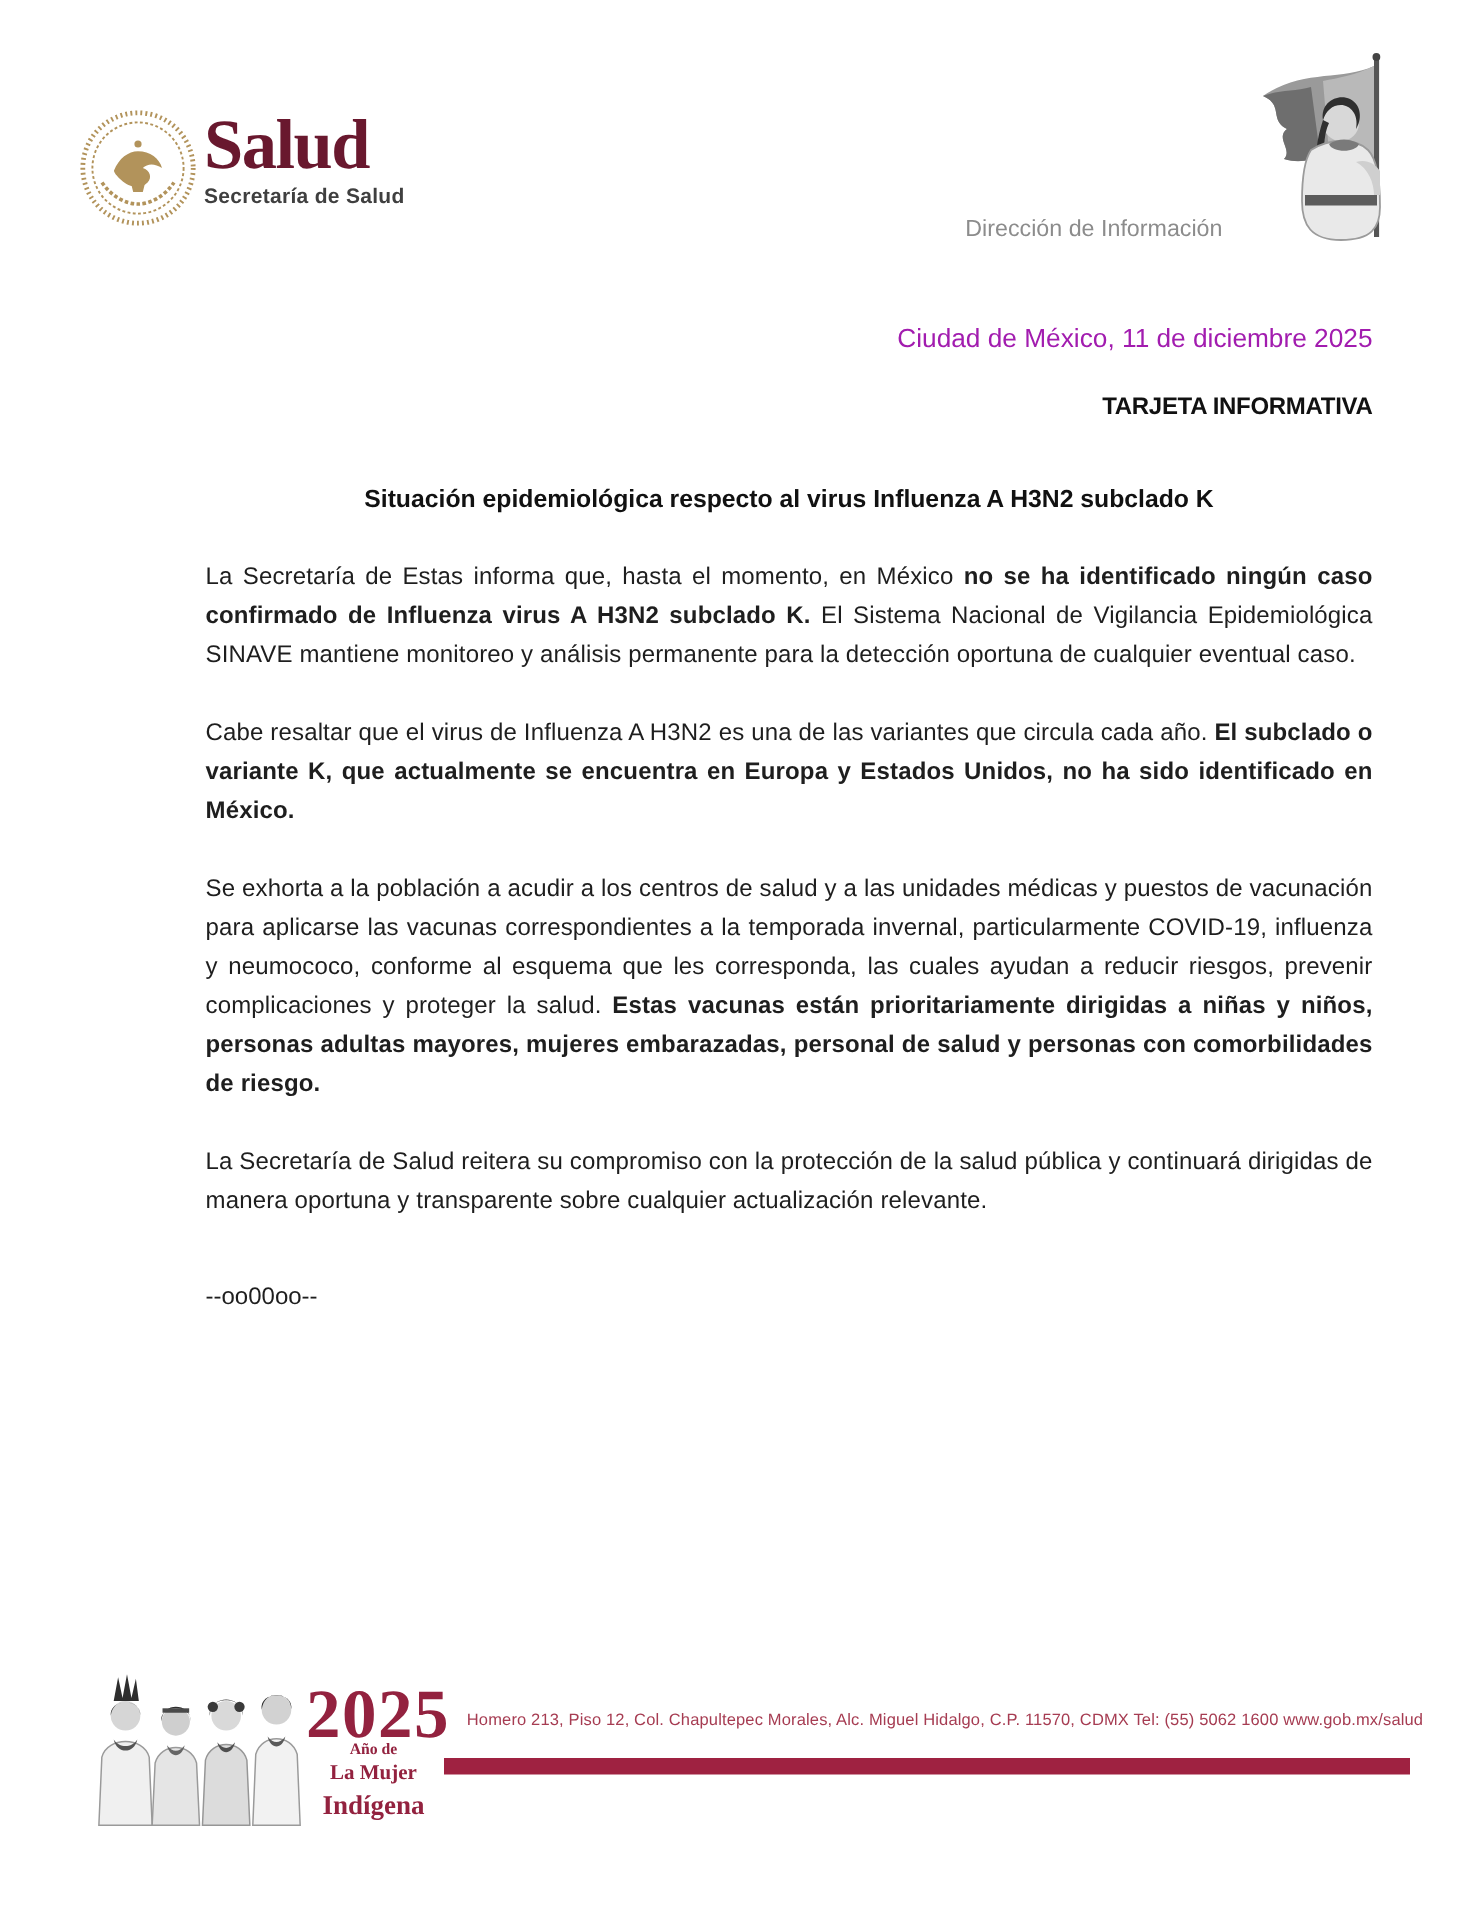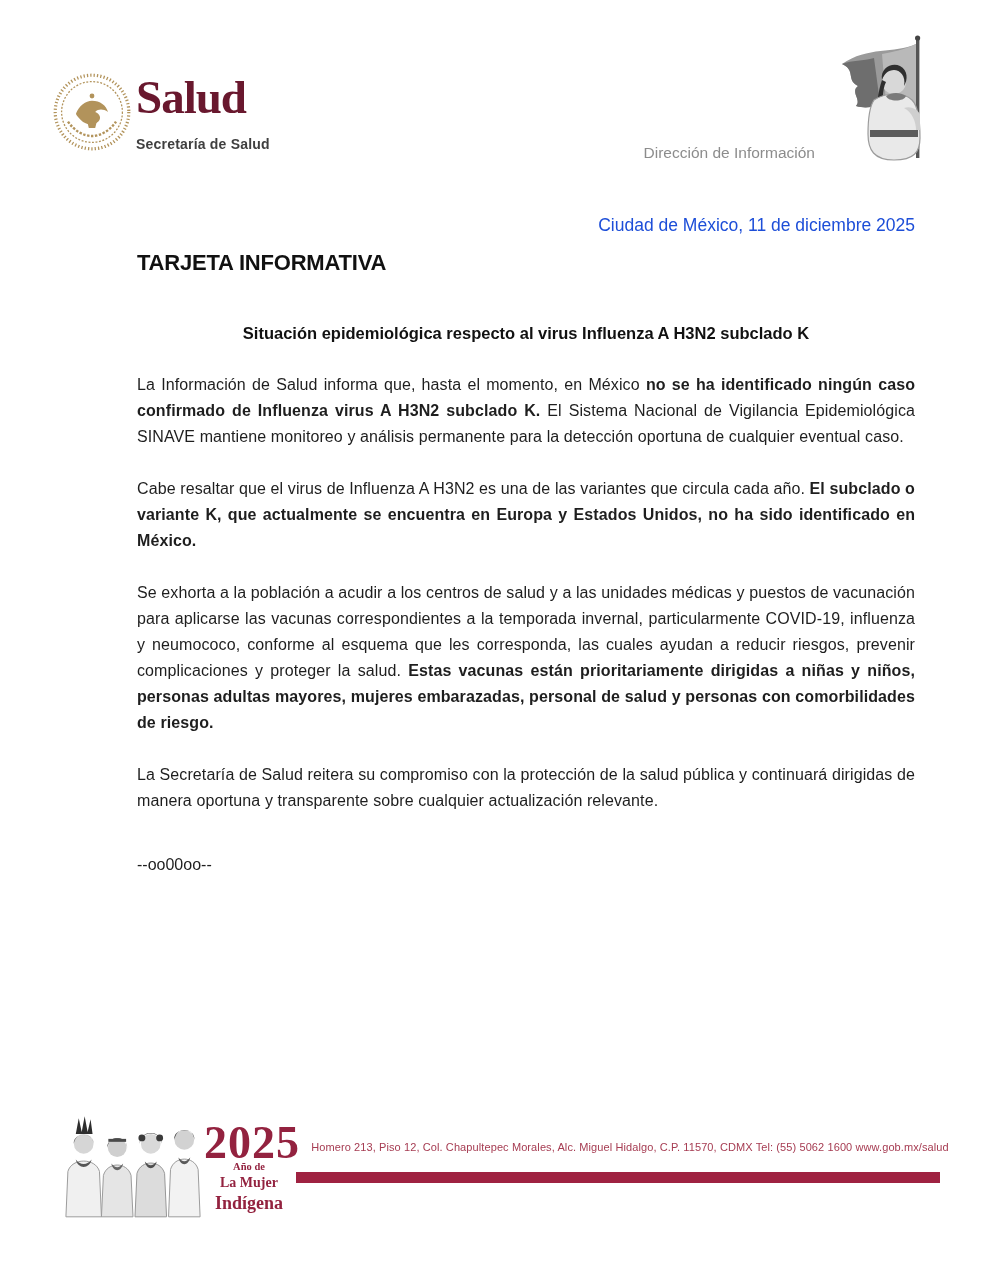--- a/index.html
+++ b/index.html
@@ -14,36 +14,36 @@
   
   .seal{position:absolute;left:52px;top:72px;width:80px;height:80px;}
   .wordmark-block{position:absolute;left:136px;top:74px;}
   .wordmark{
     font-family:"Liberation Serif", serif;
     font-weight:bold;font-size:47px;line-height:46px;
     color:#69182E;letter-spacing:-1px;
   }
   .wordmark-sub{
     font-size:14px;font-weight:bold;color:#3f3f3f;
-    letter-spacing:.2px;margin-top:16px;
+    letter-spacing:.2px;margin-top:2px;
   }
   .flag-img{position:absolute;left:816px;top:30px;width:150px;height:140px;}
   .office-block{
     position:absolute;right:174px;top:142px;text-align:right;
   }
   .office-line1{font-size:15px;font-weight:bold;color:#4b453c;line-height:21px;}
   .office-line2{font-size:15.5px;color:#8c8c8c;line-height:22px;}
   .dateline{
     position:absolute;top:215px;right:74px;
-    font-size:17.5px;color:#1d4ed8;
+    font-size:17.5px;color:#a21caf;
   }
   
   .title{
-    position:absolute;top:250px;left:137px;width:778px;
-    text-align:left;font-size:22px;font-weight:bold;
+    position:absolute;top:263px;left:137px;width:778px;
+    text-align:right;font-size:16px;font-weight:bold;
     letter-spacing:-.2px;color:#111;
   }
   .subtitle{
     position:absolute;top:324px;left:137px;width:778px;
     text-align:center;font-size:16.5px;font-weight:bold;color:#111;
   }
   
   .body-col{
     position:absolute;top:372px;left:137px;width:778px;
   }
@@ -114,21 +114,21 @@
   <div class="office-block">
     <div class="office-line2">Dirección de Información</div>
   </div>
 
   <div class="dateline">Ciudad de México, 11 de diciembre 2025</div>
 
   <div class="title">TARJETA INFORMATIVA</div>
   <div class="subtitle">Situación epidemiológica respecto al virus Influenza A H3N2 subclado K</div>
 
   <div class="body-col">
-    <p class="para"><span>La Información de Salud informa que, hasta el momento, en México </span><span class="b">no se ha identificado ningún caso confirmado de Influenza virus A H3N2 subclado K.</span><span> El Sistema Nacional de Vigilancia Epidemiológica SINAVE mantiene monitoreo y análisis permanente para la detección oportuna de cualquier eventual caso.</span></p>
+    <p class="para"><span>La Secretaría de Estas informa que, hasta el momento, en México </span><span class="b">no se ha identificado ningún caso confirmado de Influenza virus A H3N2 subclado K.</span><span> El Sistema Nacional de Vigilancia Epidemiológica SINAVE mantiene monitoreo y análisis permanente para la detección oportuna de cualquier eventual caso.</span></p>
 
     <p class="para"><span>Cabe resaltar que el virus de Influenza A H3N2 es una de las variantes que circula cada año. </span><span class="b">El subclado o variante K, que actualmente se encuentra en Europa y Estados Unidos, no ha sido identificado en México.</span></p>
 
     <p class="para"><span>Se exhorta a la población a acudir a los centros de salud y a las unidades médicas y puestos de vacunación para aplicarse las vacunas correspondientes a la temporada invernal, particularmente COVID-19, influenza y neumococo, conforme al esquema que les corresponda, las cuales ayudan a reducir riesgos, prevenir complicaciones y proteger la salud. </span><span class="b">Estas vacunas están prioritariamente dirigidas a niñas y niños, personas adultas mayores, mujeres embarazadas, personal de salud y personas con comorbilidades de riesgo.</span></p>
 
     <p class="para"><span>La Secretaría de Salud reitera su compromiso con la protección de la salud pública y continuará dirigidas de manera oportuna y transparente sobre cualquier actualización relevante.</span></p>
 
     <div class="closing">--oo00oo--</div>
   </div>
 

